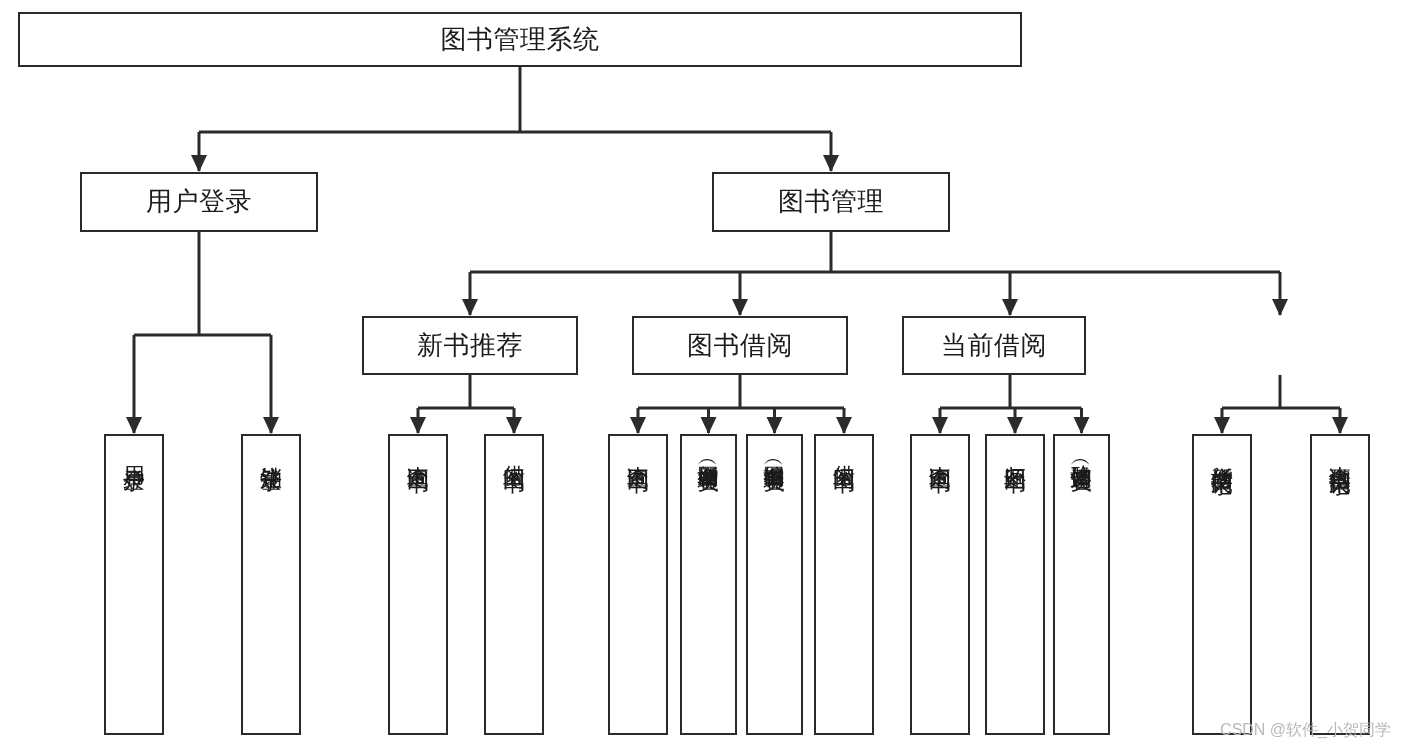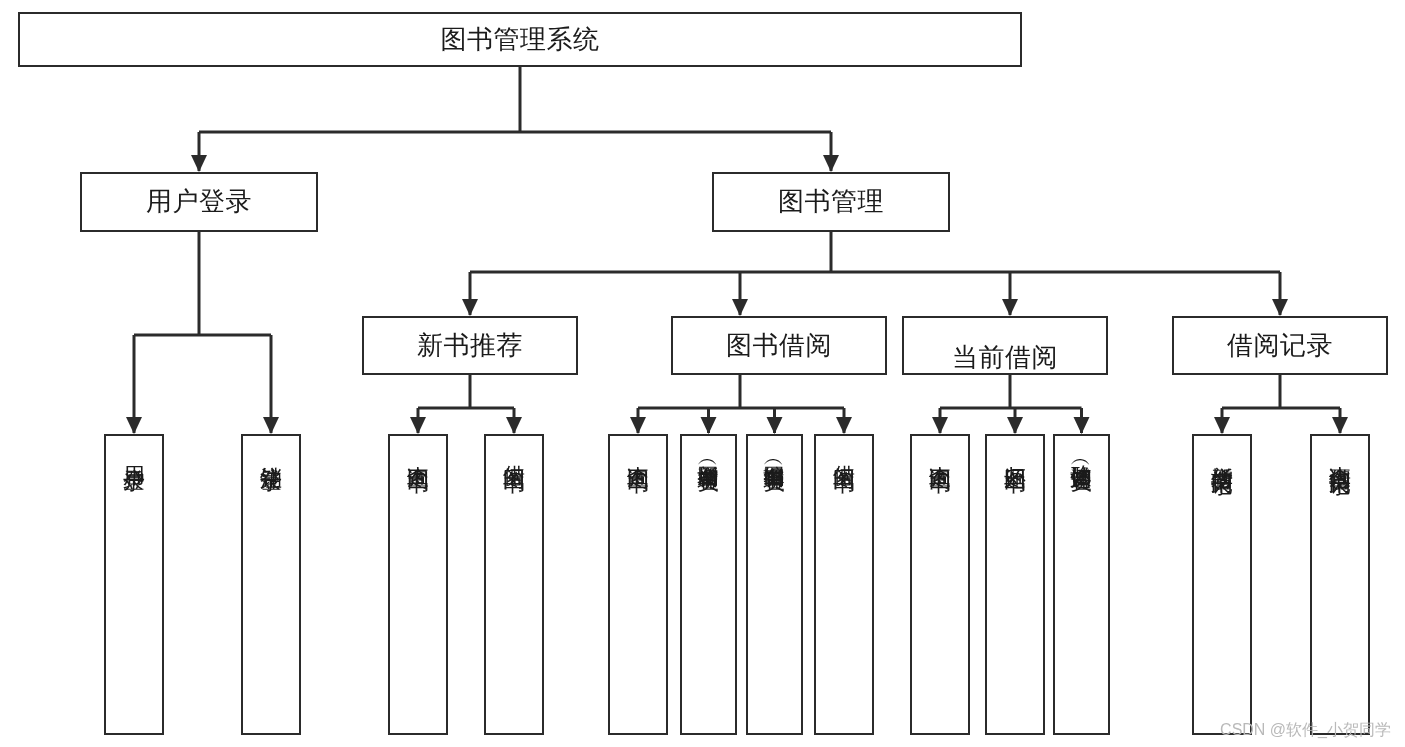--- a/index.html
+++ b/index.html
@@ -137,28 +137,25 @@
   <div class="node horiz" style="left:80px; top:172px; width:238px; height:60px;">
     <span class="label">用户登录</span>
   </div>
   <div class="node horiz" style="left:362px; top:316px; width:216px; height:59px;">
     <span class="label">新书推荐</span>
   </div>
 
   <div class="node horiz" style="left:712px; top:172px; width:238px; height:60px;">
     <span class="label">图书管理</span>
   </div>
-  <div class="node horiz" style="left:632px; top:316px; width:216px; height:59px;margin-left:39px;">
+  <div class="node horiz" style="left:632px; top:316px; width:216px; height:59px;">
     <span class="label">图书借阅</span>
   </div>
-  <div class="node horiz" style="left:902px; top:316px; width:206px; height:59px;align-items:flex-end;">
+  <div class="node horiz" style="left:902px; top:316px; width:184px; height:59px;">
     <span class="label">当前借阅</span>
-  </div>
-  <div class="node horiz" style="left:1172px; top:316px; width:216px; height:59px;">
-    <span class="label">借阅记录</span>
   </div>
 
   <div class="node vert" style="left:104px; top:434px; width:60px; height:301px;">
     <span class="label">用户登录</span>
   </div>
   <div class="node vert" style="left:241px; top:434px; width:60px; height:301px;">
     <span class="label">注销登录</span>
   </div>
 
   <div class="node vert" style="left:388px; top:434px; width:60px; height:301px;">

